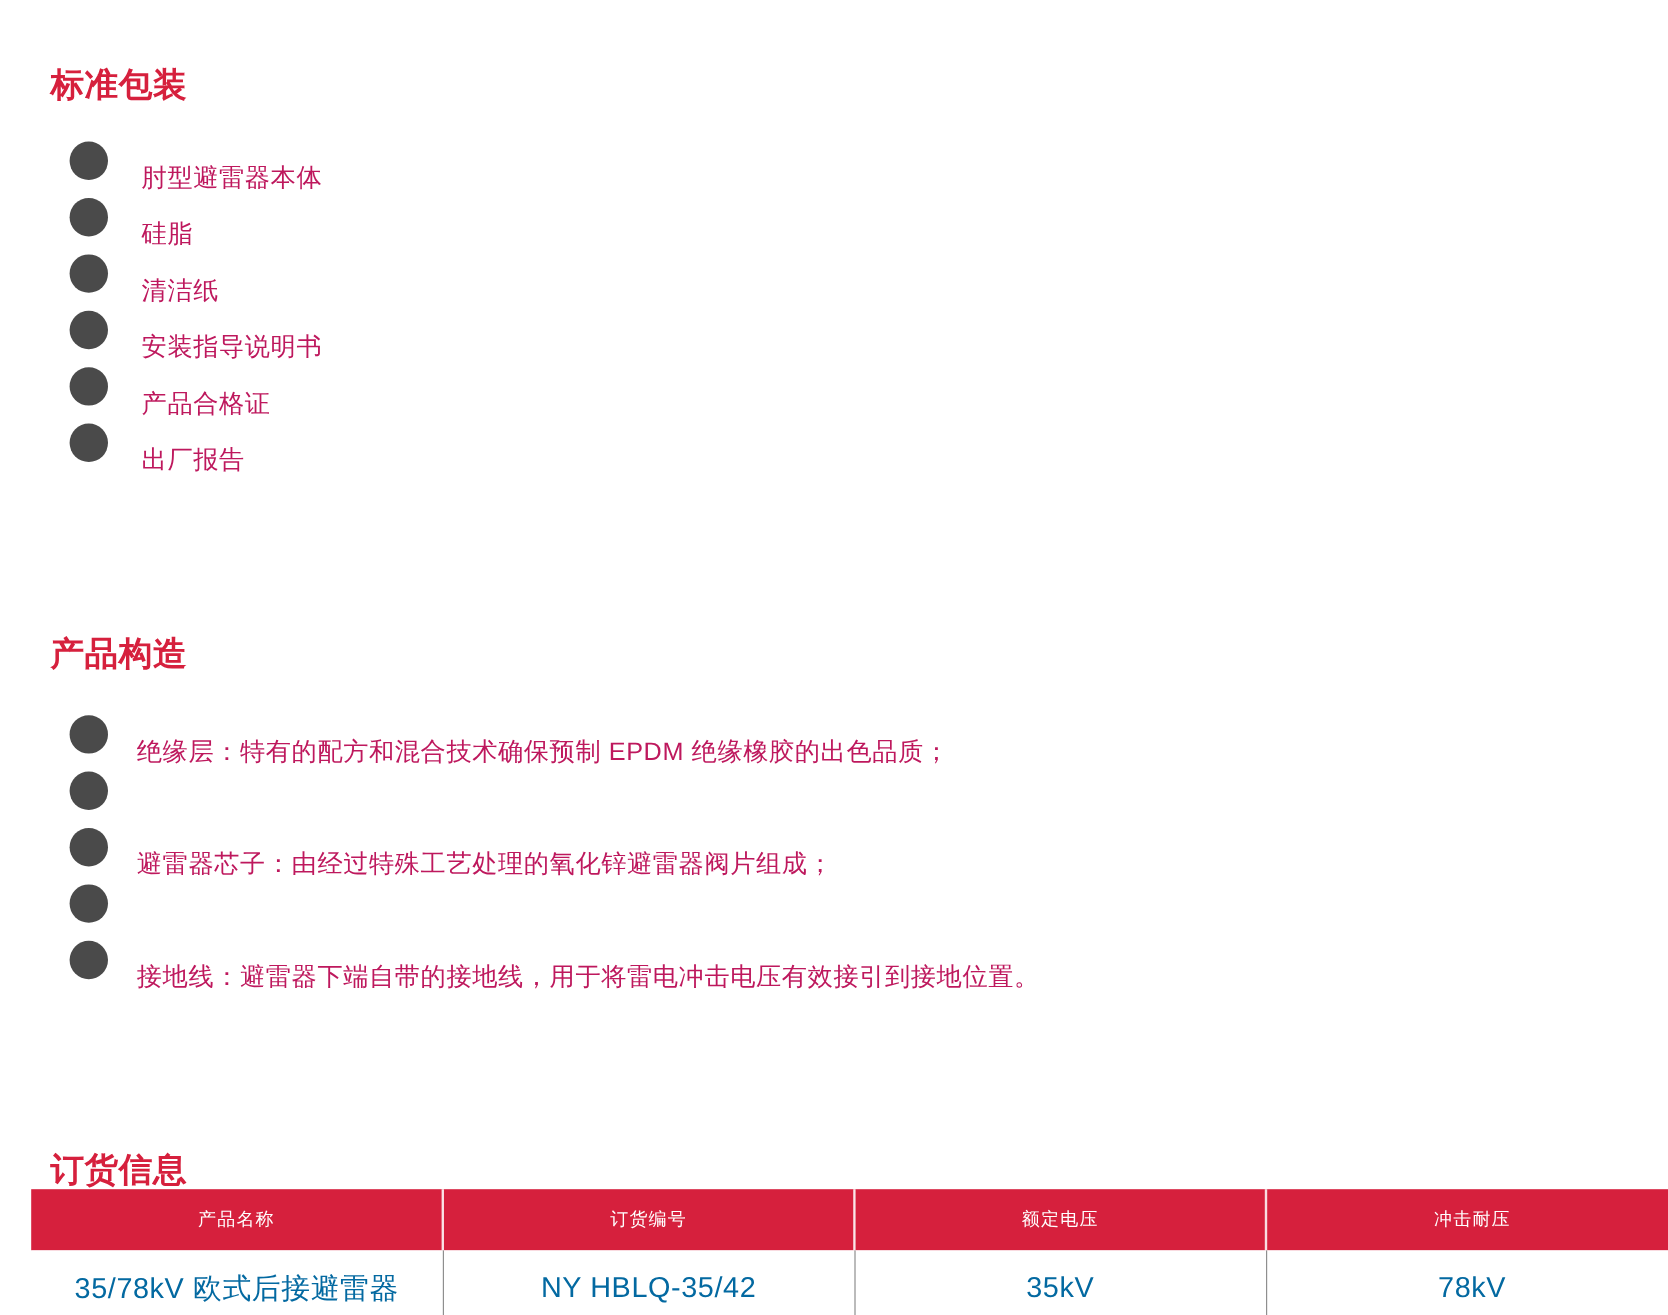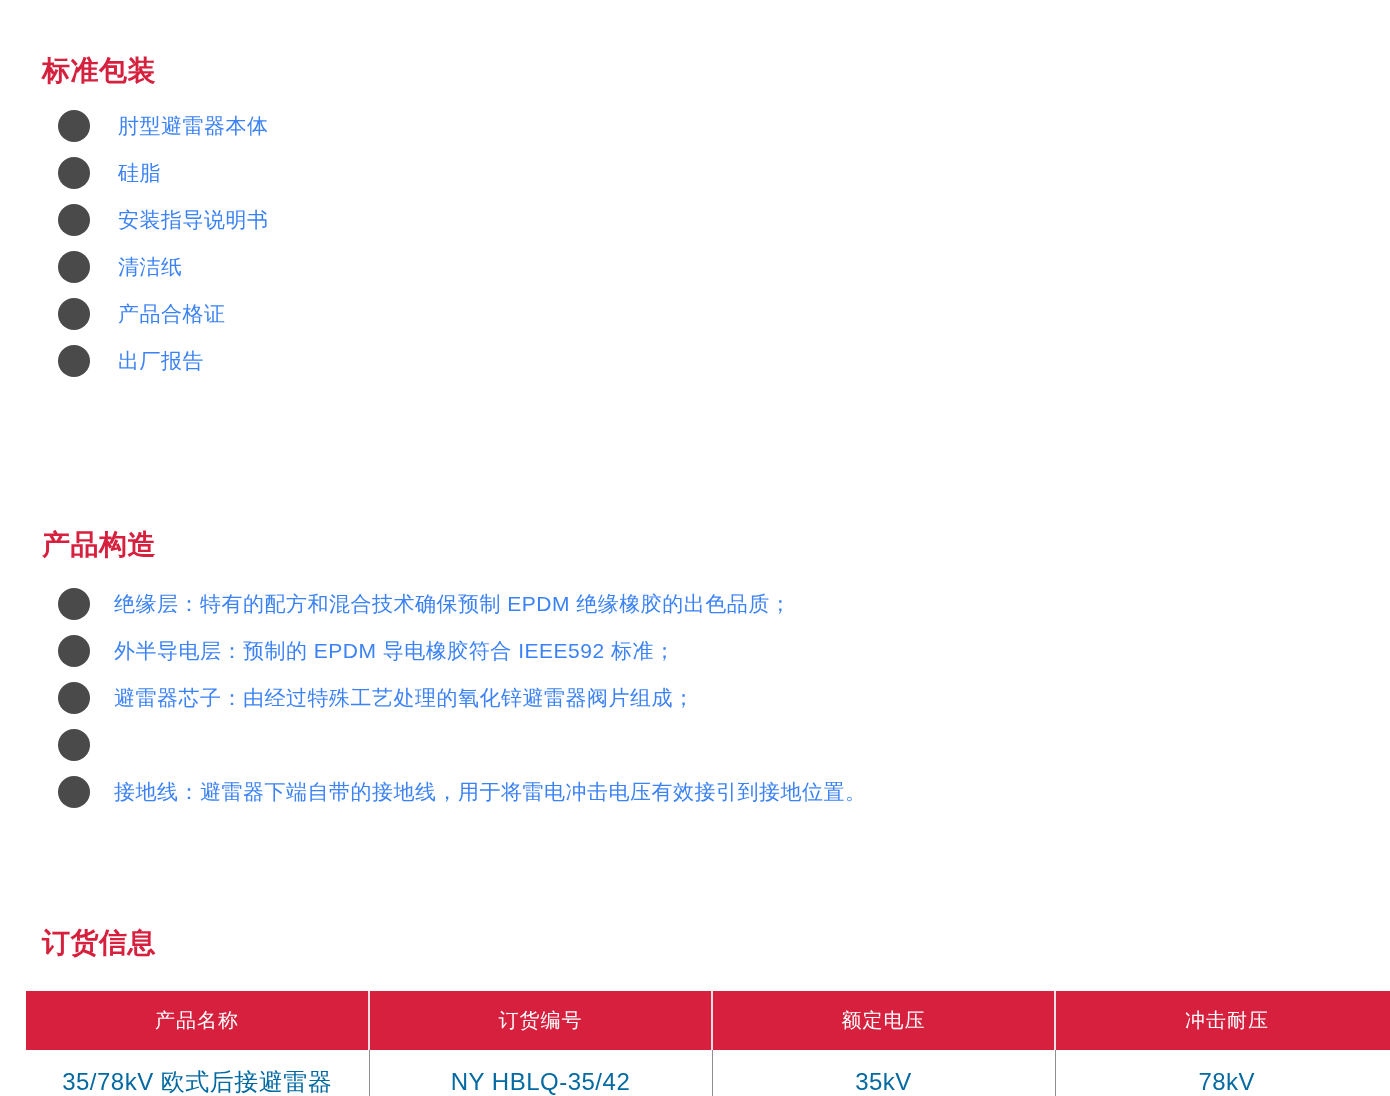--- a/index.html
+++ b/index.html
@@ -27,23 +27,23 @@
     white-space: nowrap;
   }
   .bullet-list {
     position: absolute;
     left: 10px;
     list-style: none;
   }
   .bullet-list li {
     height: 47px;
     display: flex;
-    align-items: center;
+    align-items: flex-start;
     font-size: 21px;
-    color: #3b82f6;
+    color: #be185d;
     letter-spacing: 0.5px;
     white-space: nowrap;
   }
   .dot {
     display: inline-block;
     width: 9px; height: 9px;
     border-radius: 50%;
     background: #4a4a4a;
     margin-right: 12px;
     flex: 0 0 auto;
@@ -54,21 +54,21 @@
     left: 10px;
     top: 975px;
     width: 1372px;
     border-collapse: collapse;
     table-layout: fixed;
   }
   .order-table th {
     height: 37px;
     background: #d6203d;
     color: #ffffff;
-    font-size: 20px;
+    font-size: 15px;
     font-weight: 400;
     letter-spacing: 1px;
     text-align: center;
     vertical-align: middle;
     border-right: 2px solid rgba(255,255,255,0.85);
   }
   .order-table th:last-child { border-right: none; }
   .order-table td {
     height: 39px;
     color: #0369a1;
@@ -93,61 +93,60 @@
     <li>
       <span class="dot"></span>
       <span>肘型避雷器本体</span>
     </li>
     <li>
       <span class="dot"></span>
       <span>硅脂</span>
     </li>
     <li>
       <span class="dot"></span>
-      <span>安装指导说明书</span>
+      <span>清洁纸</span>
     </li>
     <li>
       <span class="dot"></span>
-      <span>清洁纸</span>
+      <span>安装指导说明书</span>
     </li>
     <li>
       <span class="dot"></span>
       <span>产品合格证</span>
     </li>
     <li>
       <span class="dot"></span>
       <span>出厂报告</span>
     </li>
   </ul>
 
   <h2 class="section-title" style="top: 494px;">产品构造</h2>
 
   <ul class="bullet-list tight" style="top: 548px;">
     <li>
       <span class="dot"></span>
       <span>绝缘层：特有的配方和混合技术确保预制 EPDM 绝缘橡胶的出色品质；</span>
     </li>
     <li>
       <span class="dot"></span>
-      <span>外半导电层：预制的 EPDM 导电橡胶符合 IEEE592 标准；</span>
     </li>
     <li>
       <span class="dot"></span>
       <span>避雷器芯子：由经过特殊工艺处理的氧化锌避雷器阀片组成；</span>
     </li>
     <li>
       <span class="dot"></span>
     </li>
     <li>
       <span class="dot"></span>
       <span>接地线：避雷器下端自带的接地线，用于将雷电冲击电压有效接引到接地位置。</span>
     </li>
   </ul>
 
-  <h2 class="section-title" style="top: 892px;">订货信息</h2>
+  <h2 class="section-title" style="top: 924px;">订货信息</h2>
 
   <table class="order-table">
     <thead>
       <tr>
         <th>产品名称</th>
         <th>订货编号</th>
         <th>额定电压</th>
         <th>冲击耐压</th>
       </tr>
     </thead>

